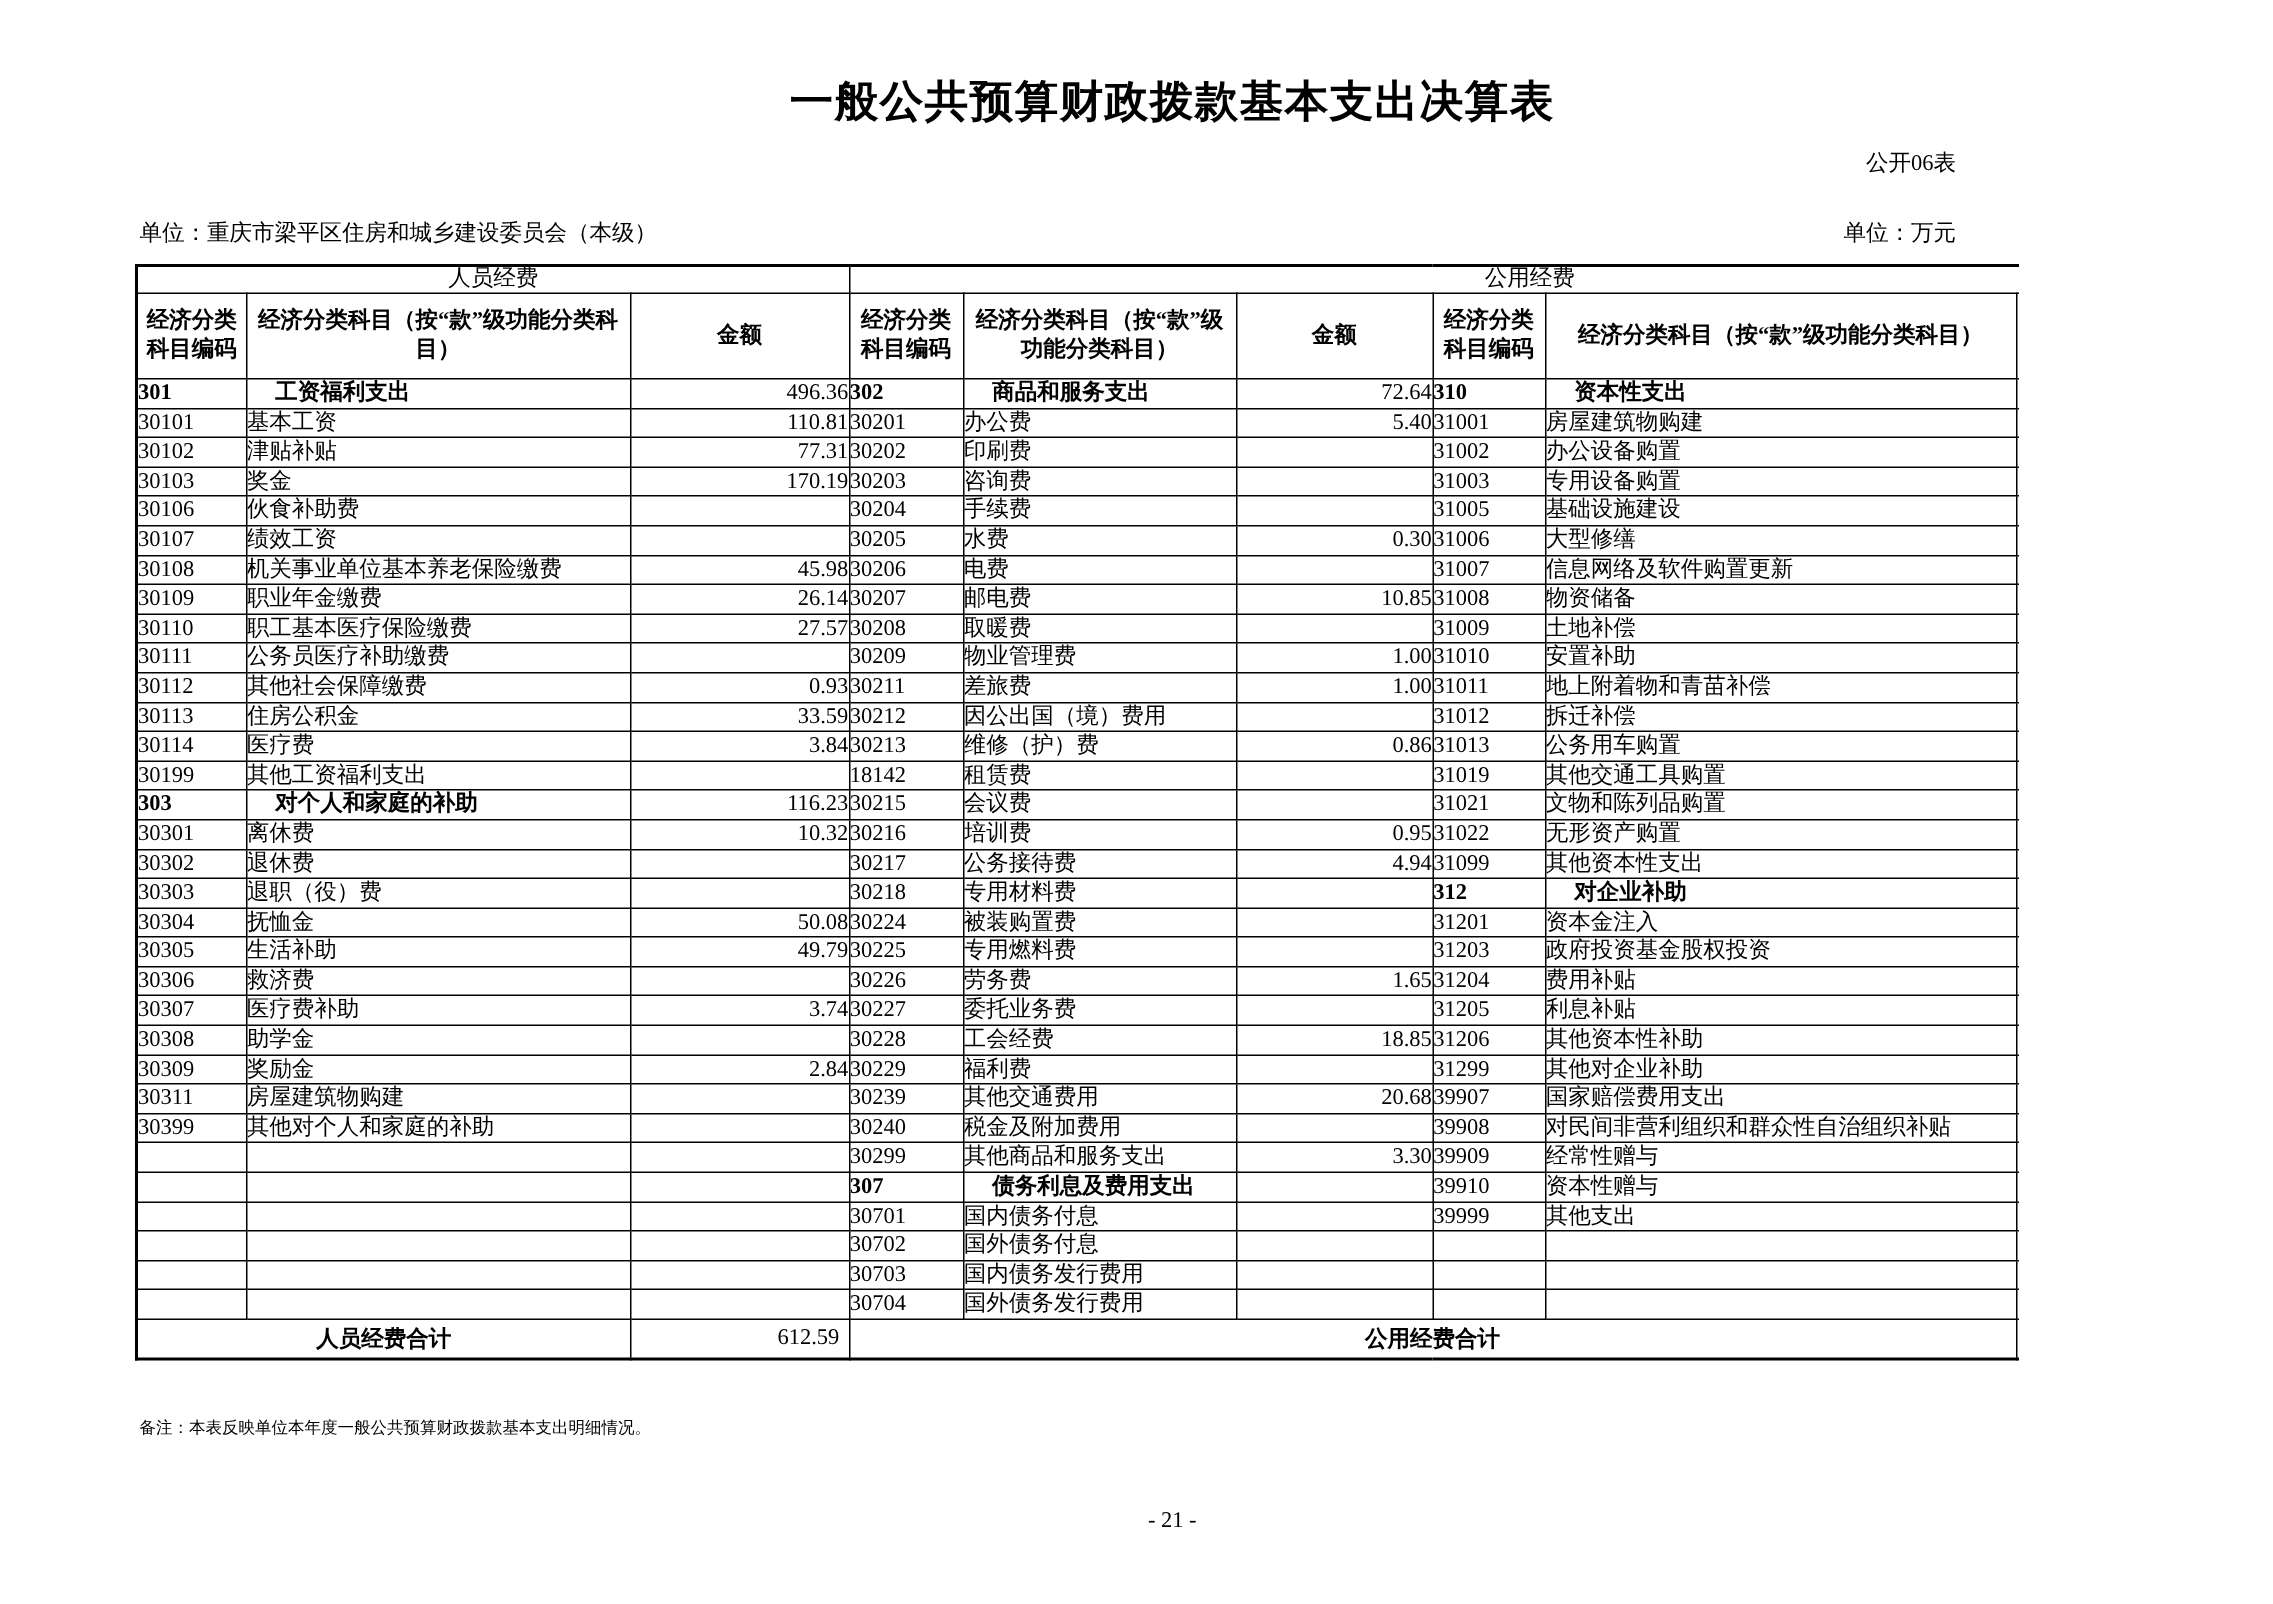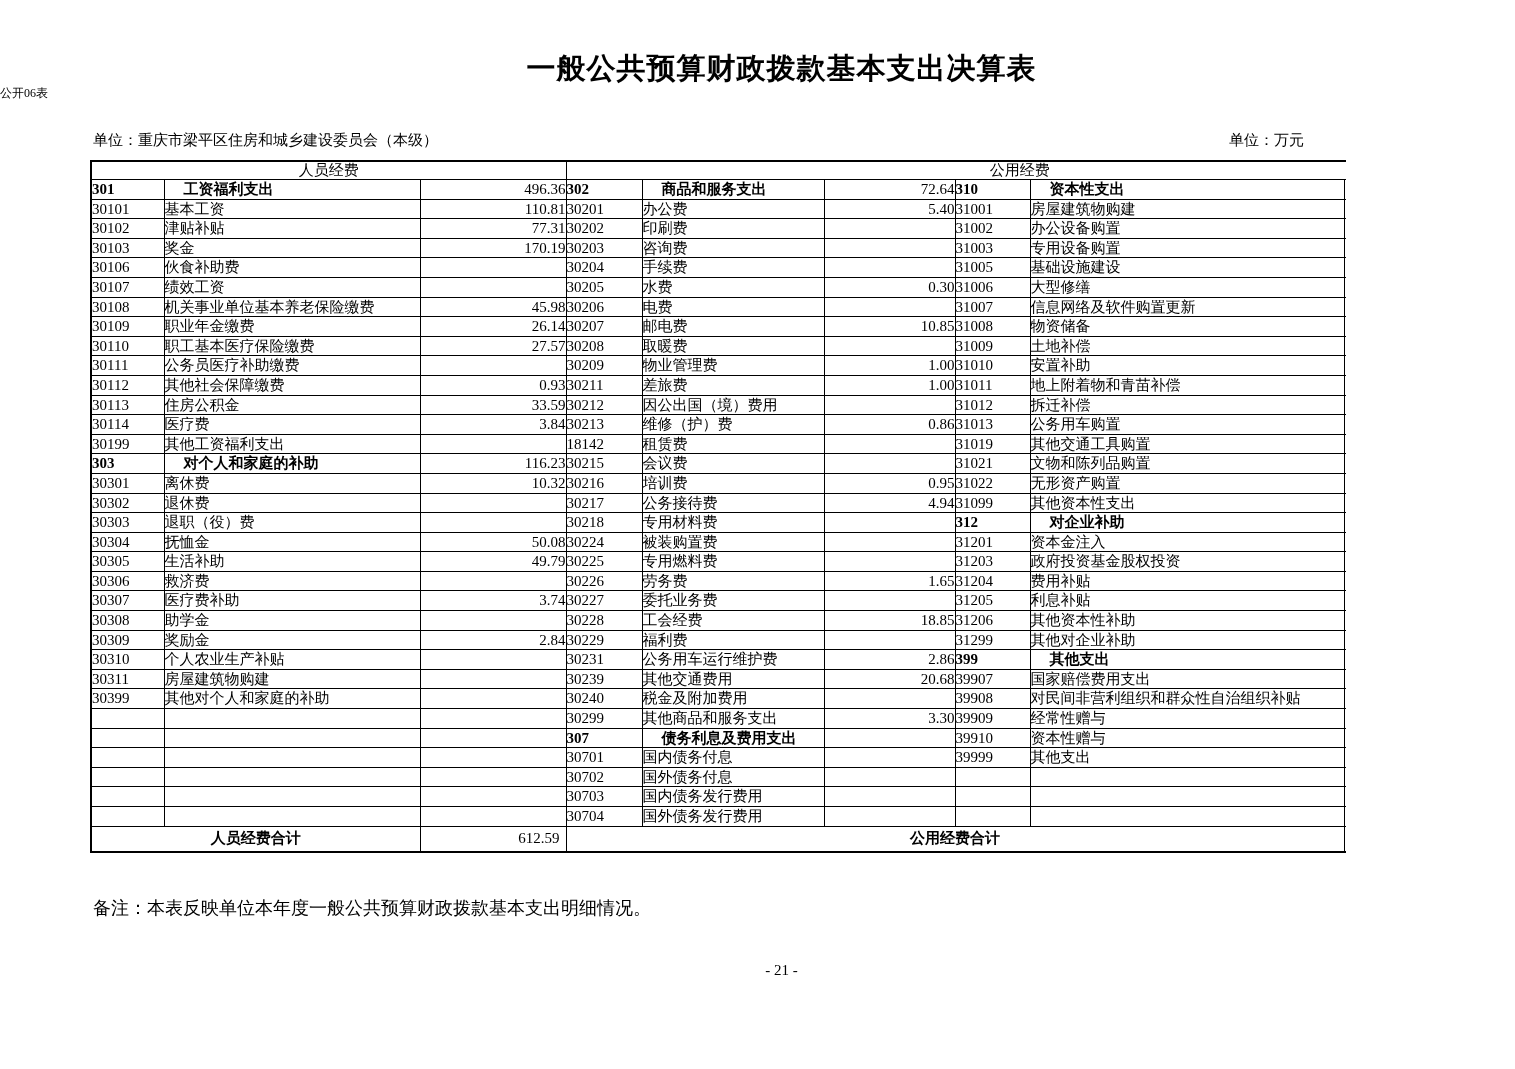--- a/index.html
+++ b/index.html
@@ -14,23 +14,23 @@
 
   .title {
     margin: 0; padding-top: 52px;
     width: 1383px; margin-left: 90px;
     text-align: center;
     font-size: 29px; font-weight: bold;
     letter-spacing: 1px;
     line-height: 32px;
   }
   .form-label {
-    margin-right: 42px;
-    text-align: left;
-    font-size: 12px; line-height: 18px;
+    margin-top: 16px; margin-right: 42px;
+    text-align: right;
+    font-size: 15px; line-height: 18px;
   }
   .unit-row {
     display: flex; justify-content: space-between;
     margin-top: 29px; margin-left: 93px; margin-right: 42px;
     font-size: 15px; line-height: 18px;
   }
 
   table.main {
     margin-top: 11px; margin-left: 90px;
     border-collapse: collapse;
@@ -60,22 +60,22 @@
   td.name { text-align: left; padding-left: 21px; }
   td.name.cat { padding-left: 19px; }
   td.cat { font-weight: bold; }
   td.amt { text-align: right; padding-right: 1px; }
   tfoot td { height: 26px; font-size: 15px; }
   tfoot td.total-label { font-weight: bold; text-align: center; }
   tfoot td.amt { padding-right: 6px; }
   table.main { empty-cells: show; }
 
   .note {
-    margin-top: 46px; margin-left: 93px;
-    font-size: 18px; line-height: 19px;
+    margin-top: 36px; margin-left: 93px;
+    font-size: 11px; line-height: 19px;
   }
   .page-number {
     margin-top: 44px; margin-left: 90px; width: 1383px;
     text-align: center; font-size: 15px;
   }
 </style>
 </head>
 <body>
 
 <div class="page">
@@ -99,20 +99,31 @@
         <col style="width:131px">
       <col style="width:75px">
         <col style="width:314px">
         <col style="width:130px">
     </colgroup>
     <thead>
       <tr class="group-row">
         <th colspan="3">人员经费</th>
         <th colspan="6">公用经费</th>
       </tr>
+      <tr class="head-row">
+        <th>经济分类科目编码</th>
+        <th>经济分类科目（按“款”级功能分类科目）</th>
+        <th>金额</th>
+        <th>经济分类科目编码</th>
+        <th>经济分类科目（按“款”级功能分类科目）</th>
+        <th>金额</th>
+        <th>经济分类科目编码</th>
+        <th>经济分类科目（按“款”级功能分类科目）</th>
+        <th>金额</th>
+      </tr>
     </thead>
     <tbody id="table-body">
         <tr>
           <td class="code cat">301</td>
           <td class="name cat">工资福利支出</td>
           <td class="amt">496.36</td>
           <td class="code cat">302</td>
           <td class="name cat">商品和服务支出</td>
           <td class="amt">72.64</td>
           <td class="code cat">310</td>
@@ -363,31 +374,20 @@
         </tr>
         <tr>
           <td class="code">30309</td>
           <td class="name">奖励金</td>
           <td class="amt">2.84</td>
           <td class="code">30229</td>
           <td class="name">福利费</td>
           <td class="amt"></td>
           <td class="code">31299</td>
           <td class="name">其他对企业补助</td>
-          <td class="amt"></td>
-        </tr>
-        <tr>
-          <td class="code">30310</td>
-          <td class="name">个人农业生产补贴</td>
-          <td class="amt"></td>
-          <td class="code">30231</td>
-          <td class="name">公务用车运行维护费</td>
-          <td class="amt">2.86</td>
-          <td class="code cat">399</td>
-          <td class="name cat">其他支出</td>
           <td class="amt"></td>
         </tr>
         <tr>
           <td class="code">30311</td>
           <td class="name">房屋建筑物购建</td>
           <td class="amt"></td>
           <td class="code">30239</td>
           <td class="name">其他交通费用</td>
           <td class="amt">20.68</td>
           <td class="code">39907</td>

